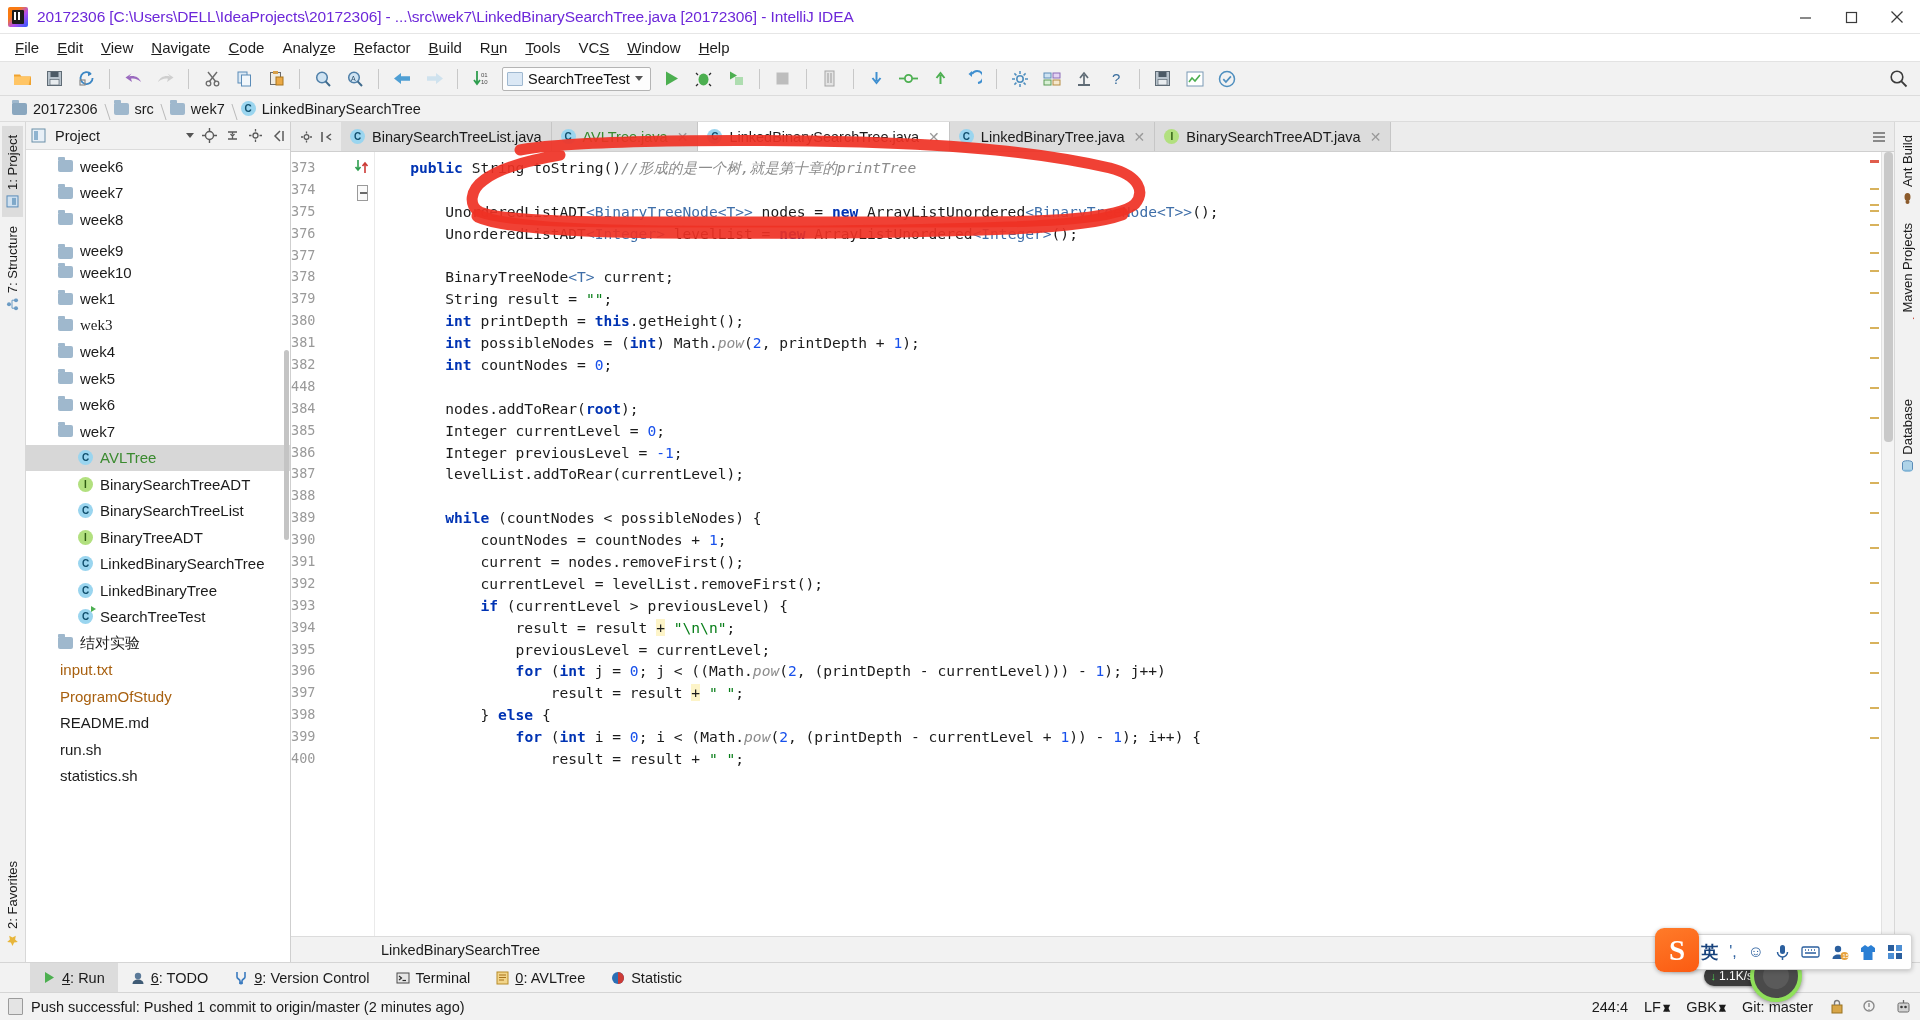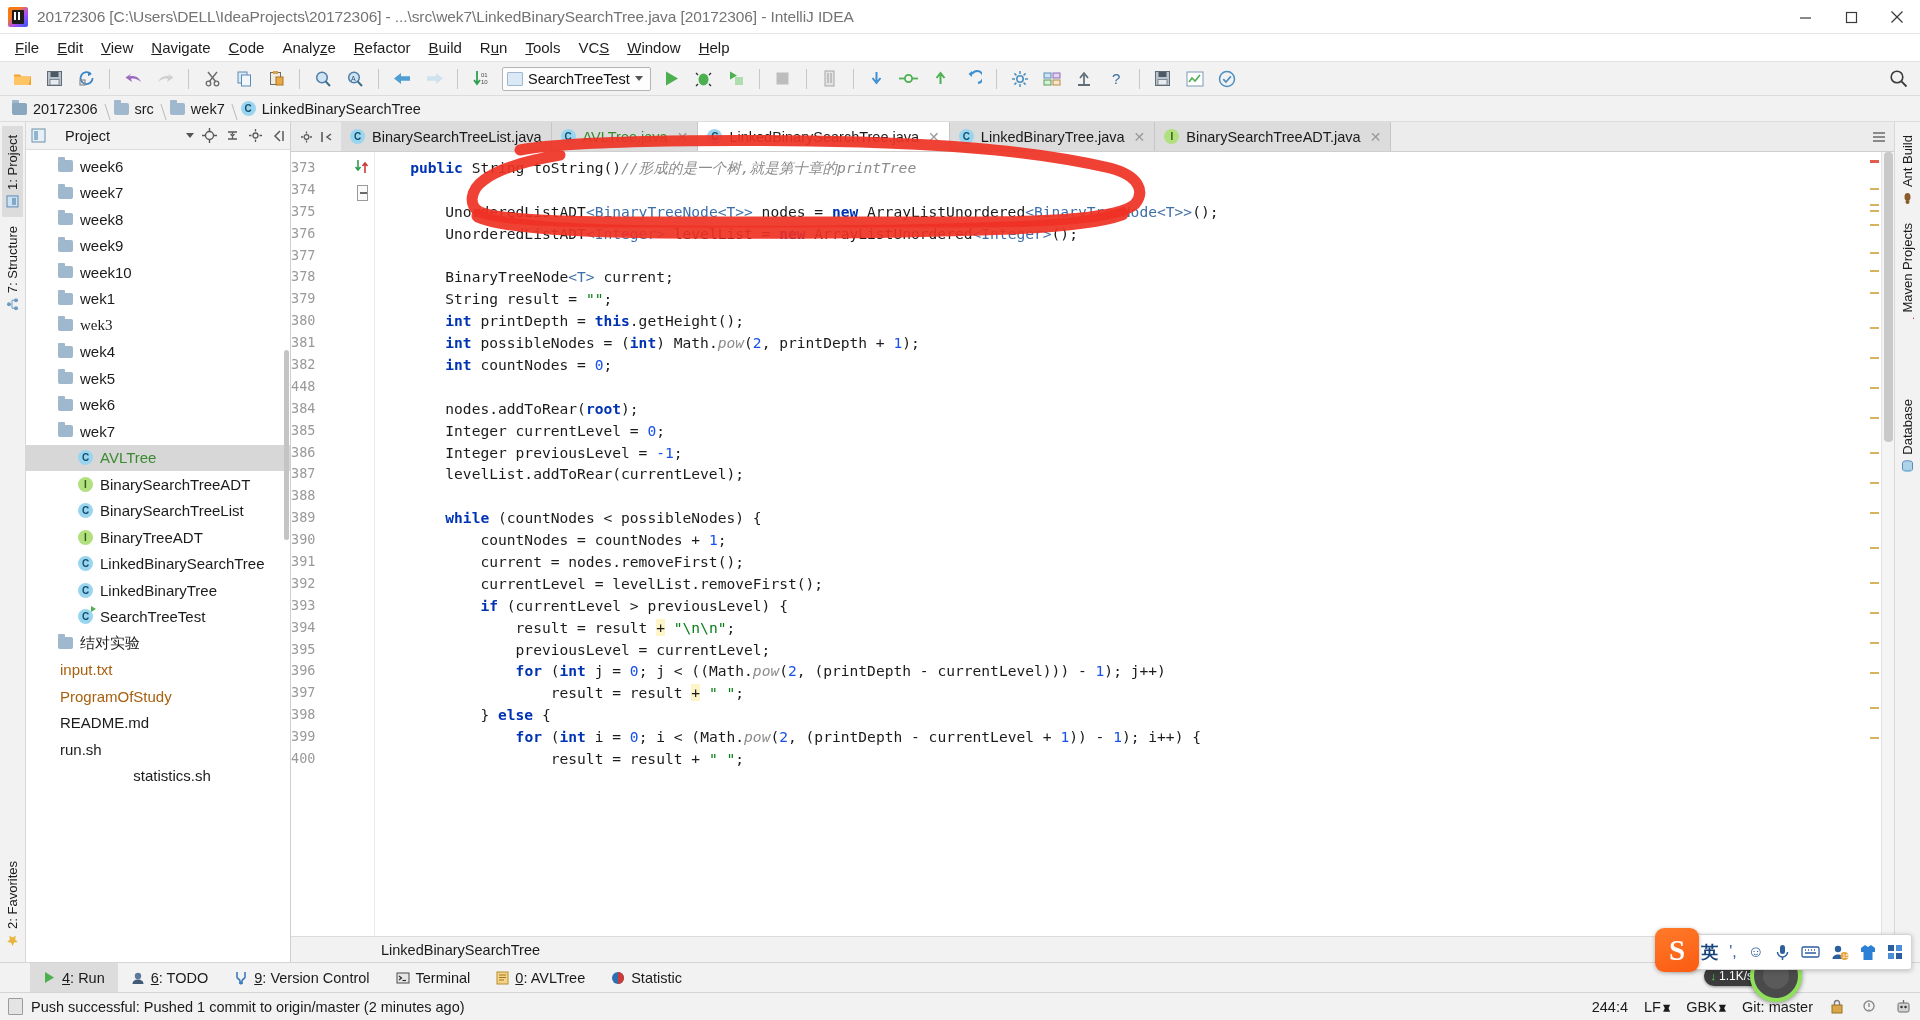--- a/index.html
+++ b/index.html
@@ -34,21 +34,21 @@
   .app-icon::after {
     content: ""; position: absolute; left: 4px; top: 3px;
     width: 12px; height: 14px; background: #1b1b1b; border-radius: 1px;
   }
   .app-icon::before {
     content: ""; position: absolute; left: 6px; top: 5px; z-index: 2;
     width: 2px; height: 8px; background: #fff;
     box-shadow: 4px 0 0 #fff;
   }
   .title-text {
-    font-size: 15.5px; color: #737373; white-space: nowrap;
+    font-size: 15.5px; color: #6d28d9; white-space: nowrap;
     letter-spacing: -0.1px;
   }
   .win-controls {
     position: absolute; right: 0; top: 0; height: 34px;
     display: flex; align-items: center;
   }
   .win-btn {
     width: 46px; height: 34px; display: flex;
     align-items: center; justify-content: center;
     color: #3b3b3b;
@@ -166,21 +166,21 @@
 
   
   .project-panel {
     width: 265px; background: #ffffff; flex: none;
     display: flex; flex-direction: column;
     border-right: 1px solid #cfcfcf;
   }
   .pp-header {
     height: 28px; min-height: 28px; background: #f2f2f2;
     display: flex; align-items: center; padding: 0 5px;
-    border-bottom: 1px solid #dcdcdc; gap: 18px;
+    border-bottom: 1px solid #dcdcdc; gap: 8px;
   }
   .pp-title { font-size: 14.5px; color: #1b1b1b; }
   .pp-header-actions { margin-left: auto; display: flex; align-items: center; gap: 8px; }
   .tree {
     flex: 1; overflow: hidden; padding-top: 3px; position: relative;
     background: #fff;
   }
   .tree-row {
     height: 26.5px; display: flex; align-items: center; gap: 7px;
     font-size: 15px; color: #1b1b1b; padding-right: 6px; white-space: nowrap;
@@ -681,21 +681,21 @@
             <span class="label ">week6</span>
           </div>
           <div class="tree-row" style="padding-left: 32px;">
             <span class="folder-ico"></span>
             <span class="label ">week7</span>
           </div>
           <div class="tree-row" style="padding-left: 32px;">
             <span class="folder-ico"></span>
             <span class="label ">week8</span>
           </div>
-          <div class="tree-row" style="padding-left: 32px;">
+          <div class="tree-row" style="padding-left: 32px; align-items: flex-end;">
             <span class="folder-ico"></span>
             <span class="label ">week9</span>
           </div>
           <div class="tree-row" style="padding-left: 32px;">
             <span class="folder-ico"></span>
             <span class="label ">week10</span>
           </div>
           <div class="tree-row" style="padding-left: 32px;">
             <span class="folder-ico"></span>
             <span class="label ">wek1</span>
@@ -761,21 +761,21 @@
             <span class="label orange">ProgramOfStudy</span>
           </div>
           <div class="tree-row" style="padding-left: 12px;">
             <span style="width:15px;flex:none"></span>
             <span class="label ">README.md</span>
           </div>
           <div class="tree-row" style="padding-left: 12px;">
             <span style="width:15px;flex:none"></span>
             <span class="label ">run.sh</span>
           </div>
-          <div class="tree-row" style="padding-left: 12px; justify-content: center;">
+          <div class="tree-row" style="padding-left: 12px;">
             <span style="width:15px;flex:none"></span>
             <span class="label ">statistics.sh</span>
           </div>
         </div>
     </div>
 
     <div class="editor-area">
 
       <div class="tabbar">
         <div class="tabbar-lead">

